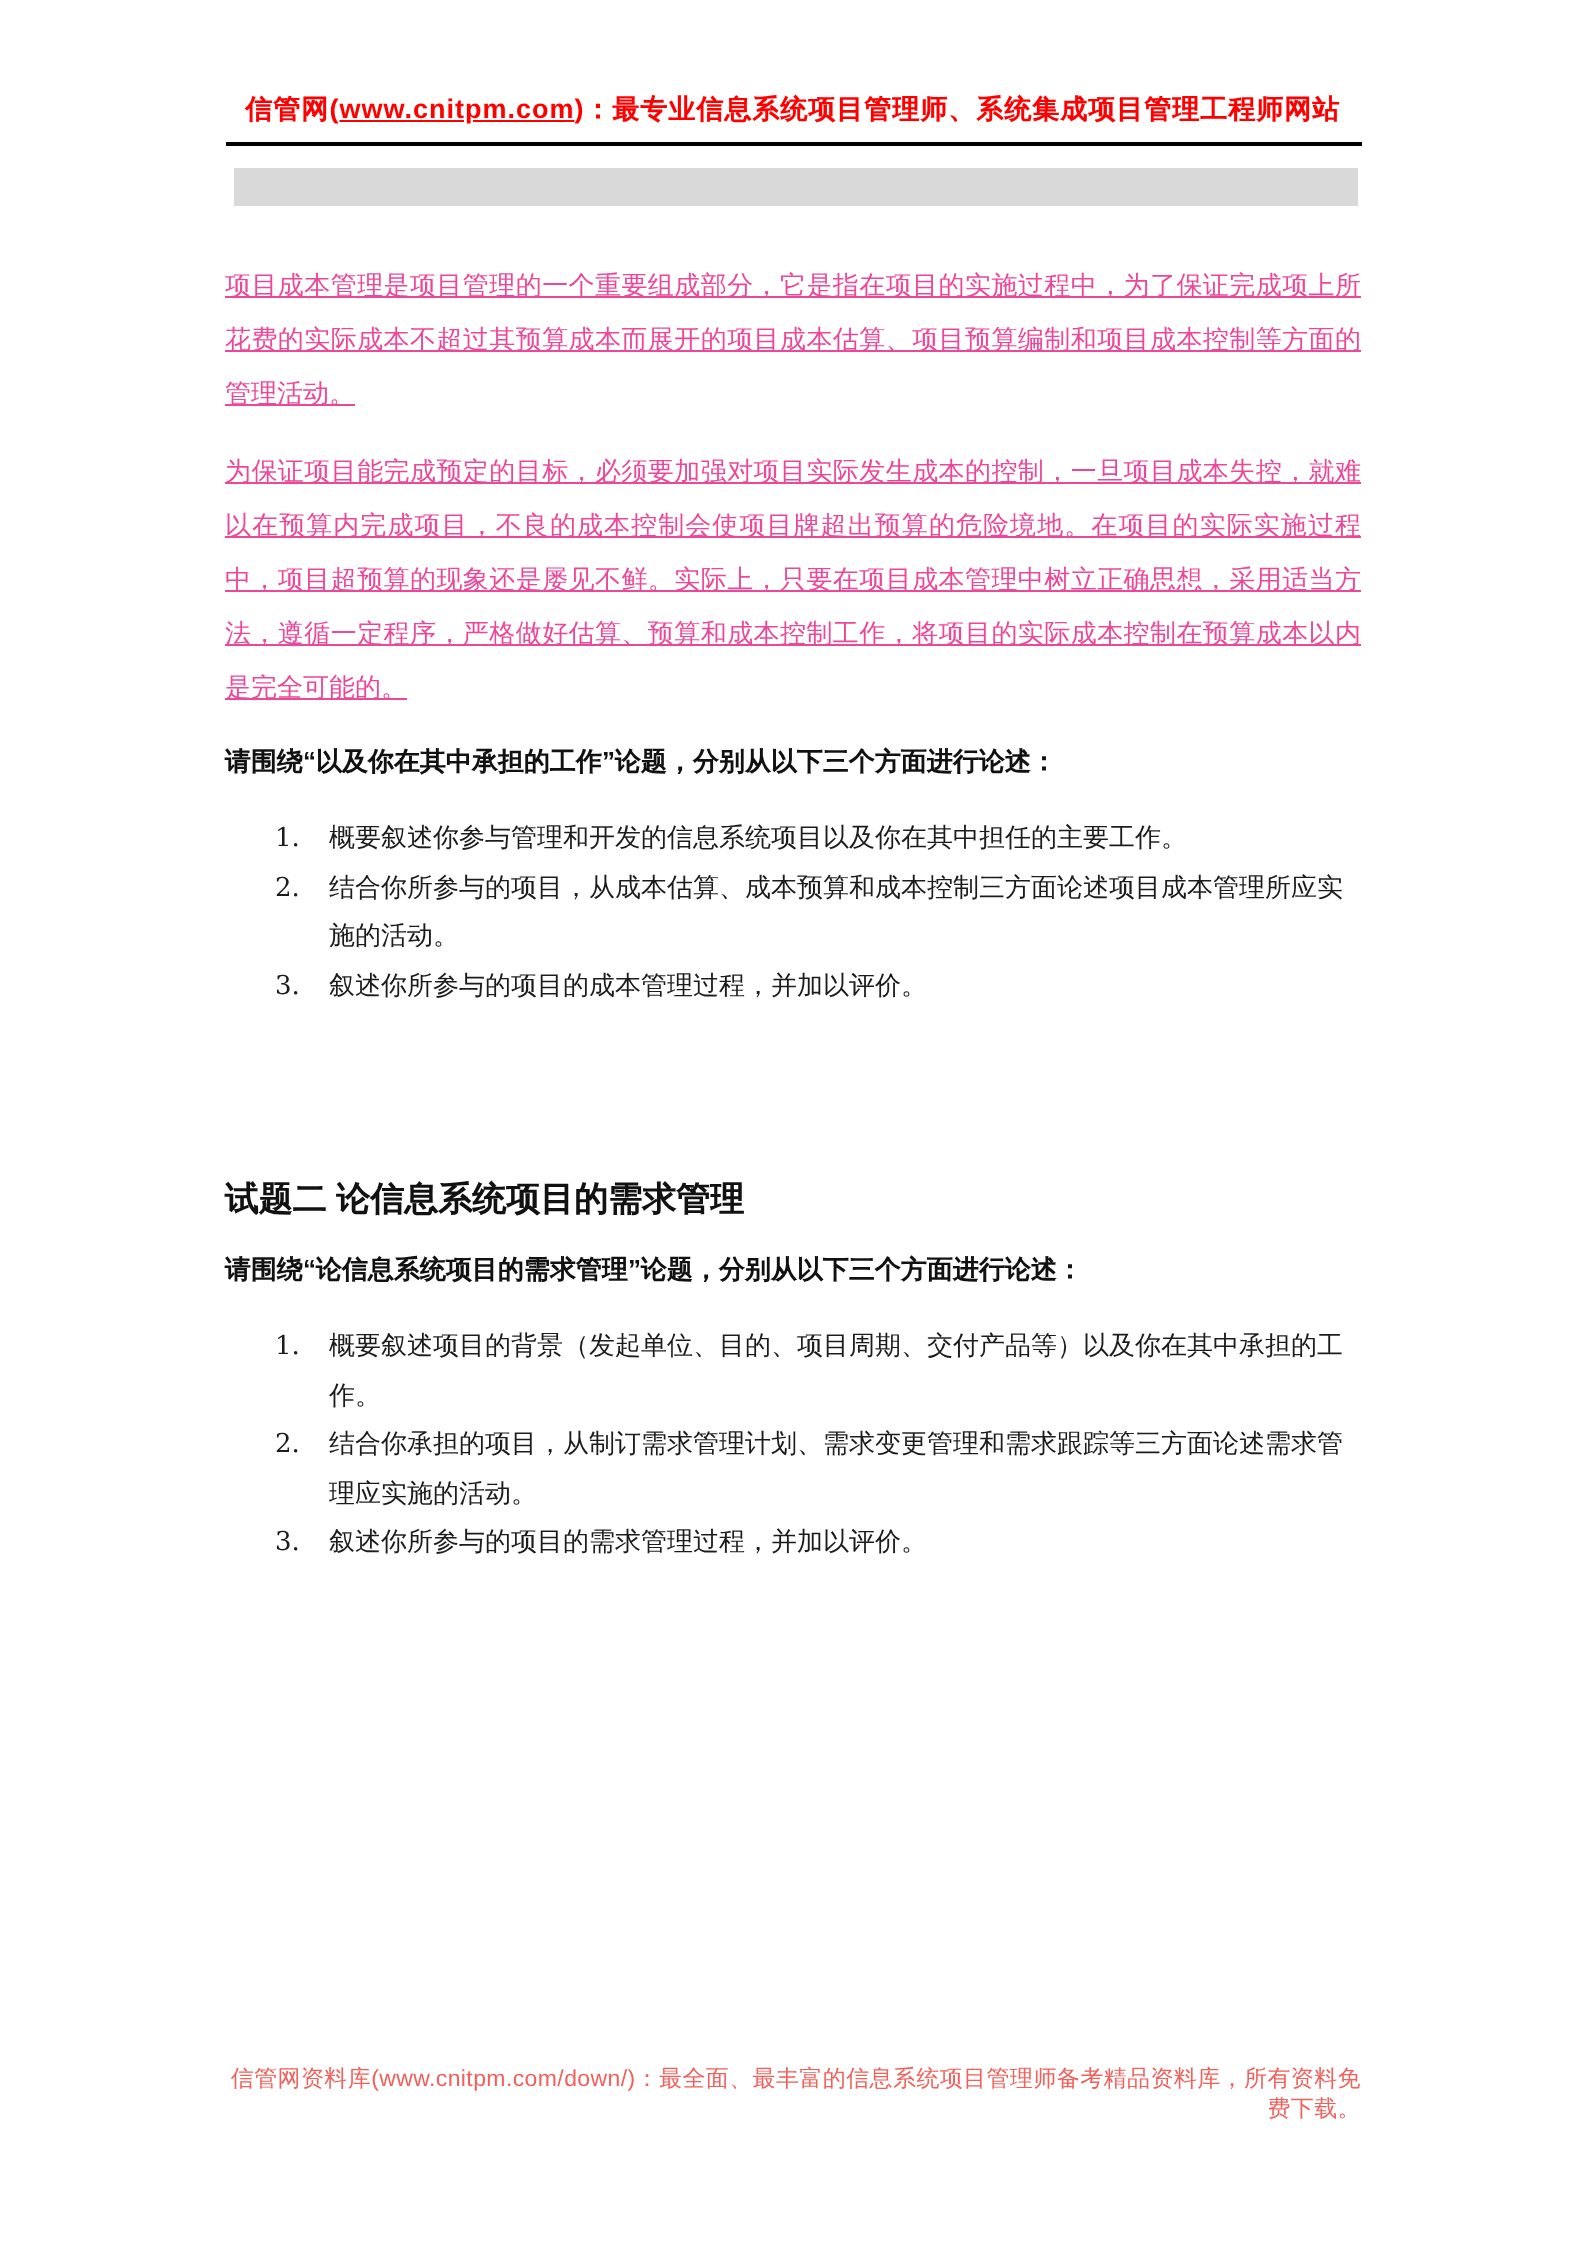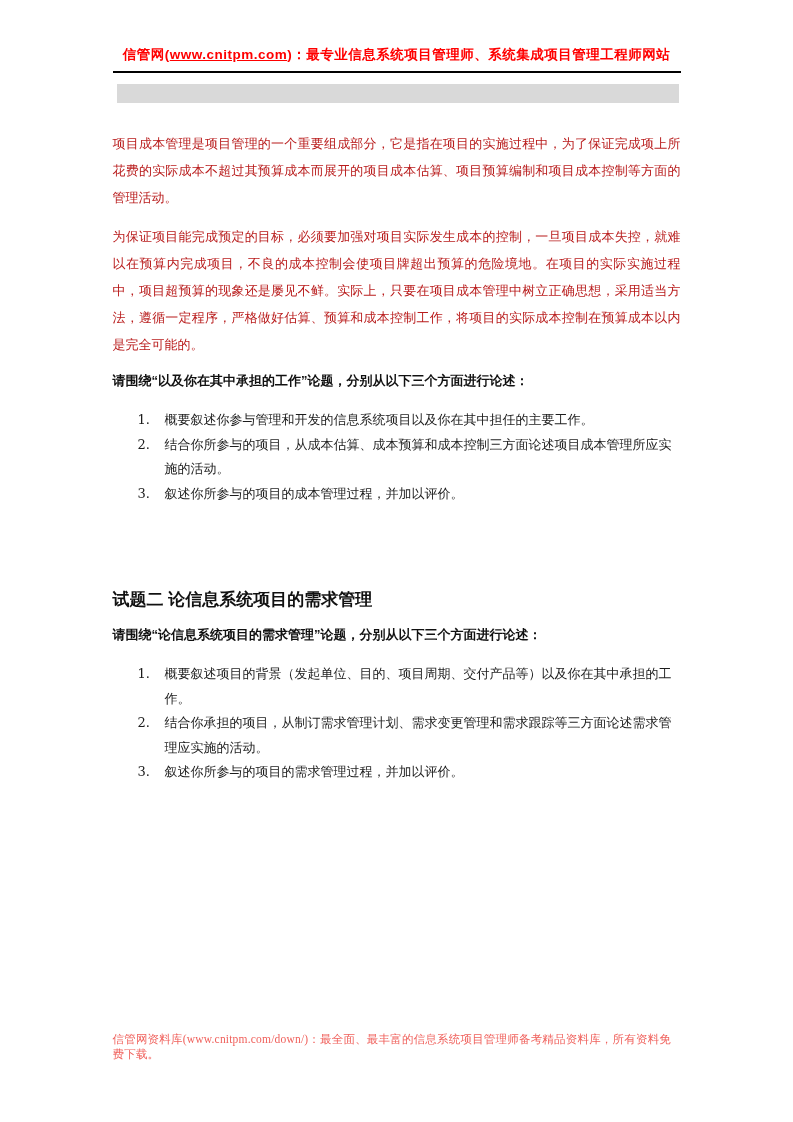--- a/index.html
+++ b/index.html
@@ -47,21 +47,22 @@
     font-size: 17px;
     color: #111111;
     line-height: 24px;
   }
   .title-1 { margin-top: 17px; }
   .title-2 { margin-top: 82px; }
   .body-par {
     font-size: 13px;
     line-height: 27px;
     text-align: justify;
-    color: #b91c1c;
+    color: #ec4899;
+    text-decoration: underline;
   }
   .par-first { margin-top: 27px; }
   .par-next  { margin-top: 12px; }
   .prompt {
     margin-top: 12px;
     font-family: "Liberation Sans", sans-serif;
     font-weight: bold;
     font-size: 13px;
     line-height: 22px;
     color: #111111;
@@ -75,22 +76,22 @@
   }
   .q-item .num {
     flex: none;
     width: 27px;
     margin-left: 25px;
   }
   .q-item .txt { flex: 1; }
   .footer {
     margin-top: auto;
     margin-bottom: 60px;
-    text-align: left;
-    font-family: Liberation Serif, serif;
+    text-align: right;
+    font-family: Liberation Sans, sans-serif;
     font-size: 11.5px;
     color: #f0615c;
     letter-spacing: 0.2px;
   }
   .footer a { color: #f0615c; text-decoration: none; cursor: pointer; }
 </style>
 </head>
 <body>
 
 <div class="page">

